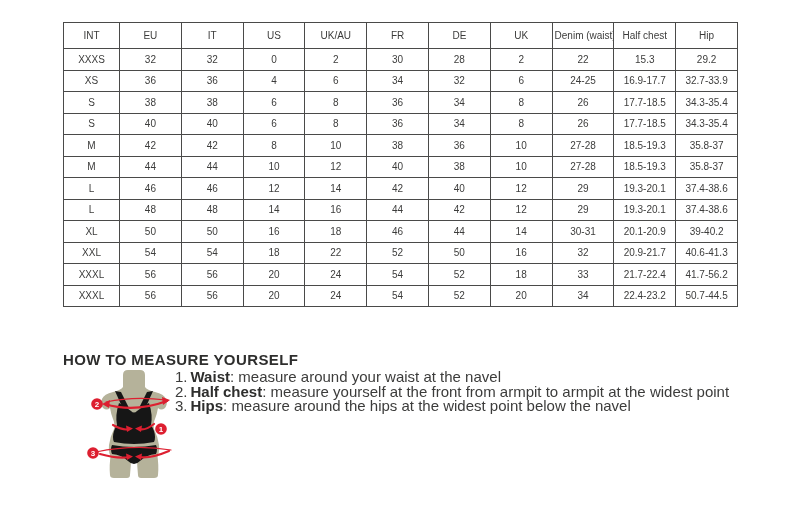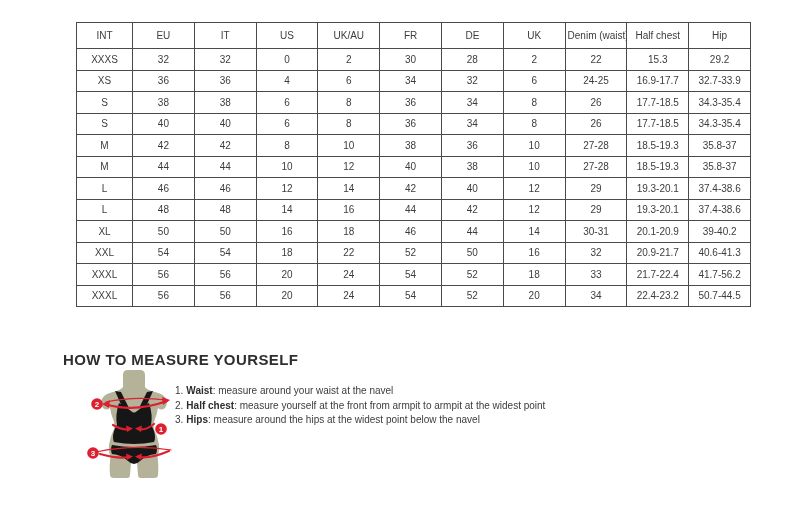--- a/index.html
+++ b/index.html
@@ -5,35 +5,35 @@
   html,body{margin:0;padding:0;}
   body{
     width:798px;height:519px;position:relative;background:#ffffff;
     font-family:"Liberation Sans","DejaVu Sans",sans-serif;
     overflow:hidden;color:#3c3c3b;
   }
   
   .table-wrap{position:absolute;left:63px;top:22px;width:675px;}
   table.size-chart{
     width:100%;border-collapse:collapse;table-layout:fixed;
-    font-size:10px;color:#3c3c3b;margin-left:13px;
+    font-size:10px;color:#3c3c3b;
   }
   table.size-chart th,table.size-chart td{
     border:1px solid #4a4a49;text-align:center;vertical-align:middle;
     font-weight:normal;padding:0 2px;overflow:hidden;white-space:nowrap;
   }
   table.size-chart th{height:25px;}
   table.size-chart td{height:20.5px;}
   
   .measure-heading{
     position:absolute;left:63px;top:351px;
     font-size:15px;font-weight:bold;letter-spacing:.4px;color:#2e2e2d;
   }
   .figure-box{position:absolute;left:82px;top:367px;width:108px;height:115px;}
-  .instructions{position:absolute;left:175px;top:372px;font-size:10px;color:#3c3c3b;margin-top:14px;}
+  .instructions{position:absolute;left:175px;top:372px;font-size:15px;color:#3c3c3b;}
   .instruction{height:10.5px;line-height:10.5px;margin-bottom:4px;white-space:nowrap;}
   .instruction .num{margin-right:3px;}
   .instruction b{font-weight:bold;color:#2e2e2d;}
 </style>
 </head>
 <body>
 
 <div class="table-wrap">
   <table class="size-chart">
     <colgroup>

